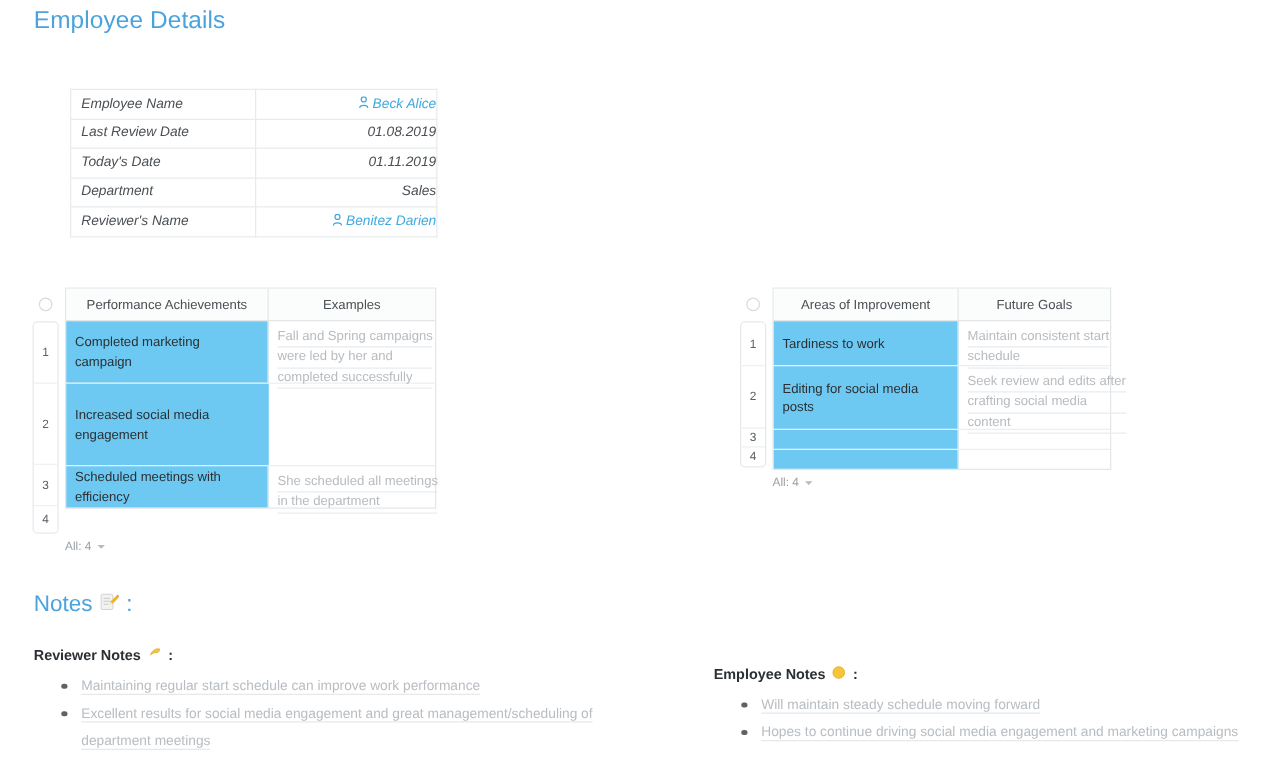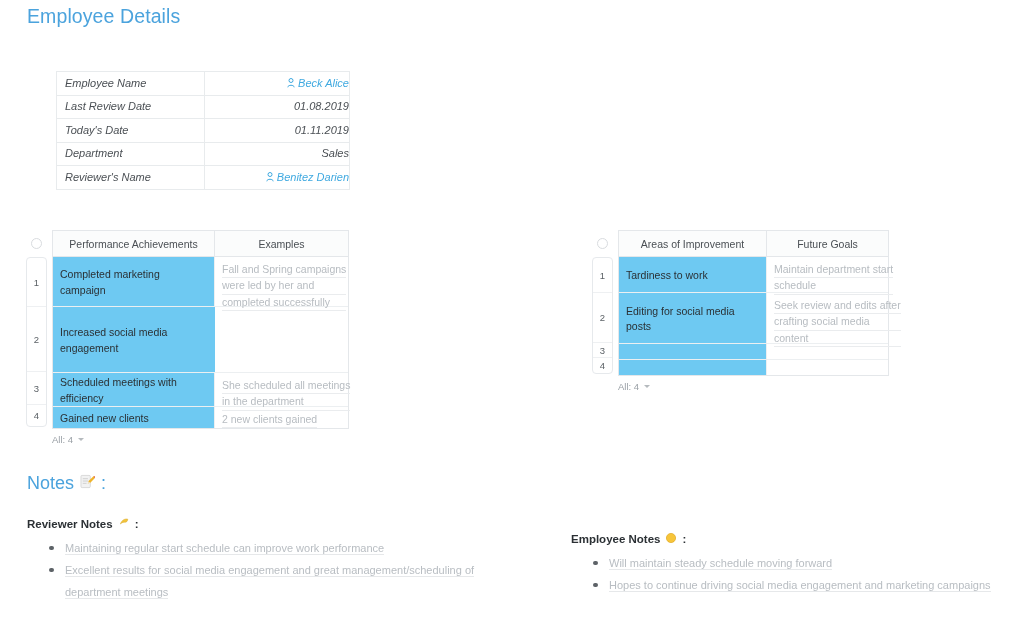--- a/index.html
+++ b/index.html
@@ -249,28 +249,20 @@
             </div>
             <div class="grid-row">
               <div class="cell c1 hl" style="height: 33px;">Scheduled meetings with efficiency</div>
               <div class="cell c2 note" style="height: 33px;">
                 <div class="lines">
                   <span>She scheduled all meetings</span>
                   <span>in the department</span>
                 </div>
               </div>
             </div>
-            <div class="grid-row">
-              <div class="cell c1 hl" style="height: 21px;">Gained new clients</div>
-              <div class="cell c2 note" style="height: 21px;">
-                <div class="lines">
-                  <span>2 new clients gained</span>
-                </div>
-              </div>
-            </div>
           </div>
       </div>
     </div>
     <div class="grid-footer">
       <span>All: 4</span>
       <span class="chev"></span>
     </div>
   </div>
 
   <div class="grid-block right">
@@ -289,21 +281,21 @@
       <div class="grid">
         <div class="grid-header">
           <div class="cell c1">Areas of Improvement</div>
           <div class="cell c2">Future Goals</div>
         </div>
         <div id="right-rows">
             <div class="grid-row">
               <div class="cell c1 hl" style="height: 35px;">Tardiness to work</div>
               <div class="cell c2 note" style="height: 35px;">
                 <div class="lines">
-                  <span>Maintain department start</span>
+                  <span>Maintain consistent start</span>
                   <span>schedule</span>
                 </div>
               </div>
             </div>
             <div class="grid-row">
               <div class="cell c1 hl" style="height: 50px;">Editing for social media posts</div>
               <div class="cell c2 note" style="height: 50px;">
                 <div class="lines">
                   <span>Seek review and edits after</span>
                   <span>crafting social media</span>

